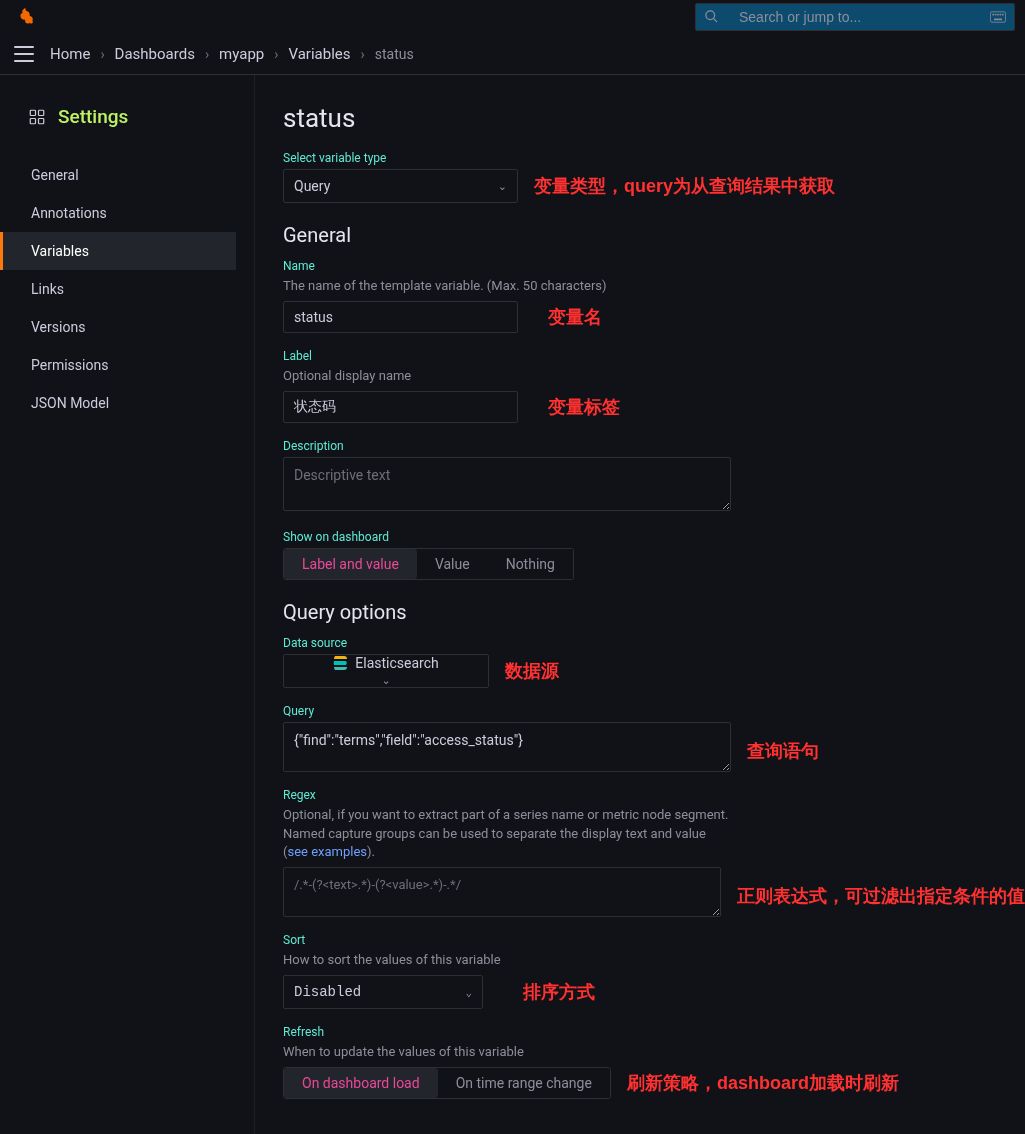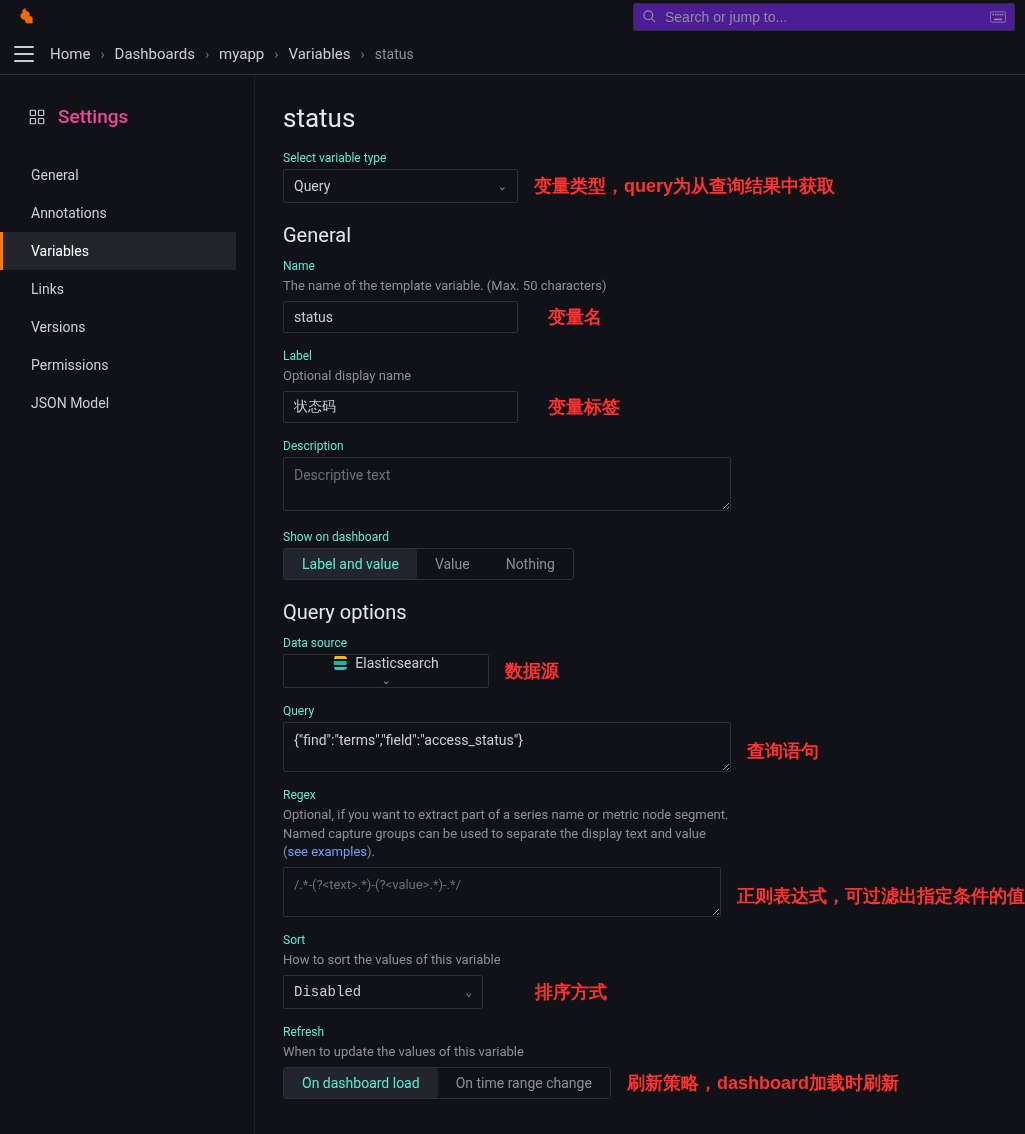--- a/index.html
+++ b/index.html
@@ -20,27 +20,27 @@
       display: flex;
       align-items: center;
       padding: 0 10px;
       gap: 10px;
     }
     .logo-wrap { width: 30px; height: 30px; display: flex; align-items:center; justify-content:center; }
     .search-wrap {
       margin-left: auto;
       display: flex;
       align-items: center;
-      background: #4c1d95;
+      background: #0c4a6e;
       border: 1px solid #2d2f34;
       border-radius: 2px;
       height: 28px;
-      width: 382px;
+      width: 320px;
       padding: 0 8px;
-      gap: 8px;
+      gap: 20px;
       color: #8e8e9b;
     }
     .search-input {
       background: transparent; border: none; outline: none;
       color: #ccccdc; flex:1; font-size:14px;
     }
     .search-input::placeholder { color: #8e8e9b; }
 
     
     .crumbrow {
@@ -71,21 +71,21 @@
       width: 254px;
       padding: 30px 18px 0 28px;
       background: #111217;
     }
     .settings-head {
       display: flex;
       align-items: center;
       gap: 12px;
       margin-bottom: 28px;
     }
-    .settings-head h1 { font-size: 19px; font-weight: 500; color:#ec4899; }
+    .settings-head h1 { font-size: 19px; font-weight: 500; color:#bef264; }
     .settings-nav { display:flex; flex-direction:column; margin-left:-28px; }
     .settings-nav .item {
       height: 38px;
       display:flex;
       align-items:center;
       padding-left: 28px;
       color:#ccccdc;
       font-size:14px;
       border-left: 3px solid transparent;
       cursor:pointer;
@@ -169,21 +169,21 @@
     .seg .opt {
       padding: 7px 18px;
       font-size: 14px;
       color:#8e8e9b;
       background:#111217;
       cursor:pointer;
       white-space:nowrap;
     }
     .seg .opt.sel {
       background:#22252b;
-      color:#5eead4;
+      color:#ec4899;
       border-radius:3px;
     }
 
     .ds-icon {
       display:inline-block;
       width:16px; height:16px;
       border-radius:3px;
       margin-right:6px;
       vertical-align:middle;
     }
@@ -351,21 +351,21 @@
     </div>
 
     <div class="field-block">
       <div class="field-label">Sort</div>
       <div class="field-hint">How to sort the values of this variable</div>
       <div class="row">
         <div class="select-box sort">
           <span>Disabled</span>
           <span class="chev">⌄</span>
         </div>
-        <span class="anno-right" style="margin-left:52px;">排序方式</span>
+        <span class="anno-right" style="margin-left:40px;">排序方式</span>
       </div>
     </div>
 
     <div class="field-block">
       <div class="field-label">Refresh</div>
       <div class="field-hint">When to update the values of this variable</div>
       <div class="row">
         <div class="seg">
           <div class="opt sel">On dashboard load</div>
           <div class="opt">On time range change</div>

